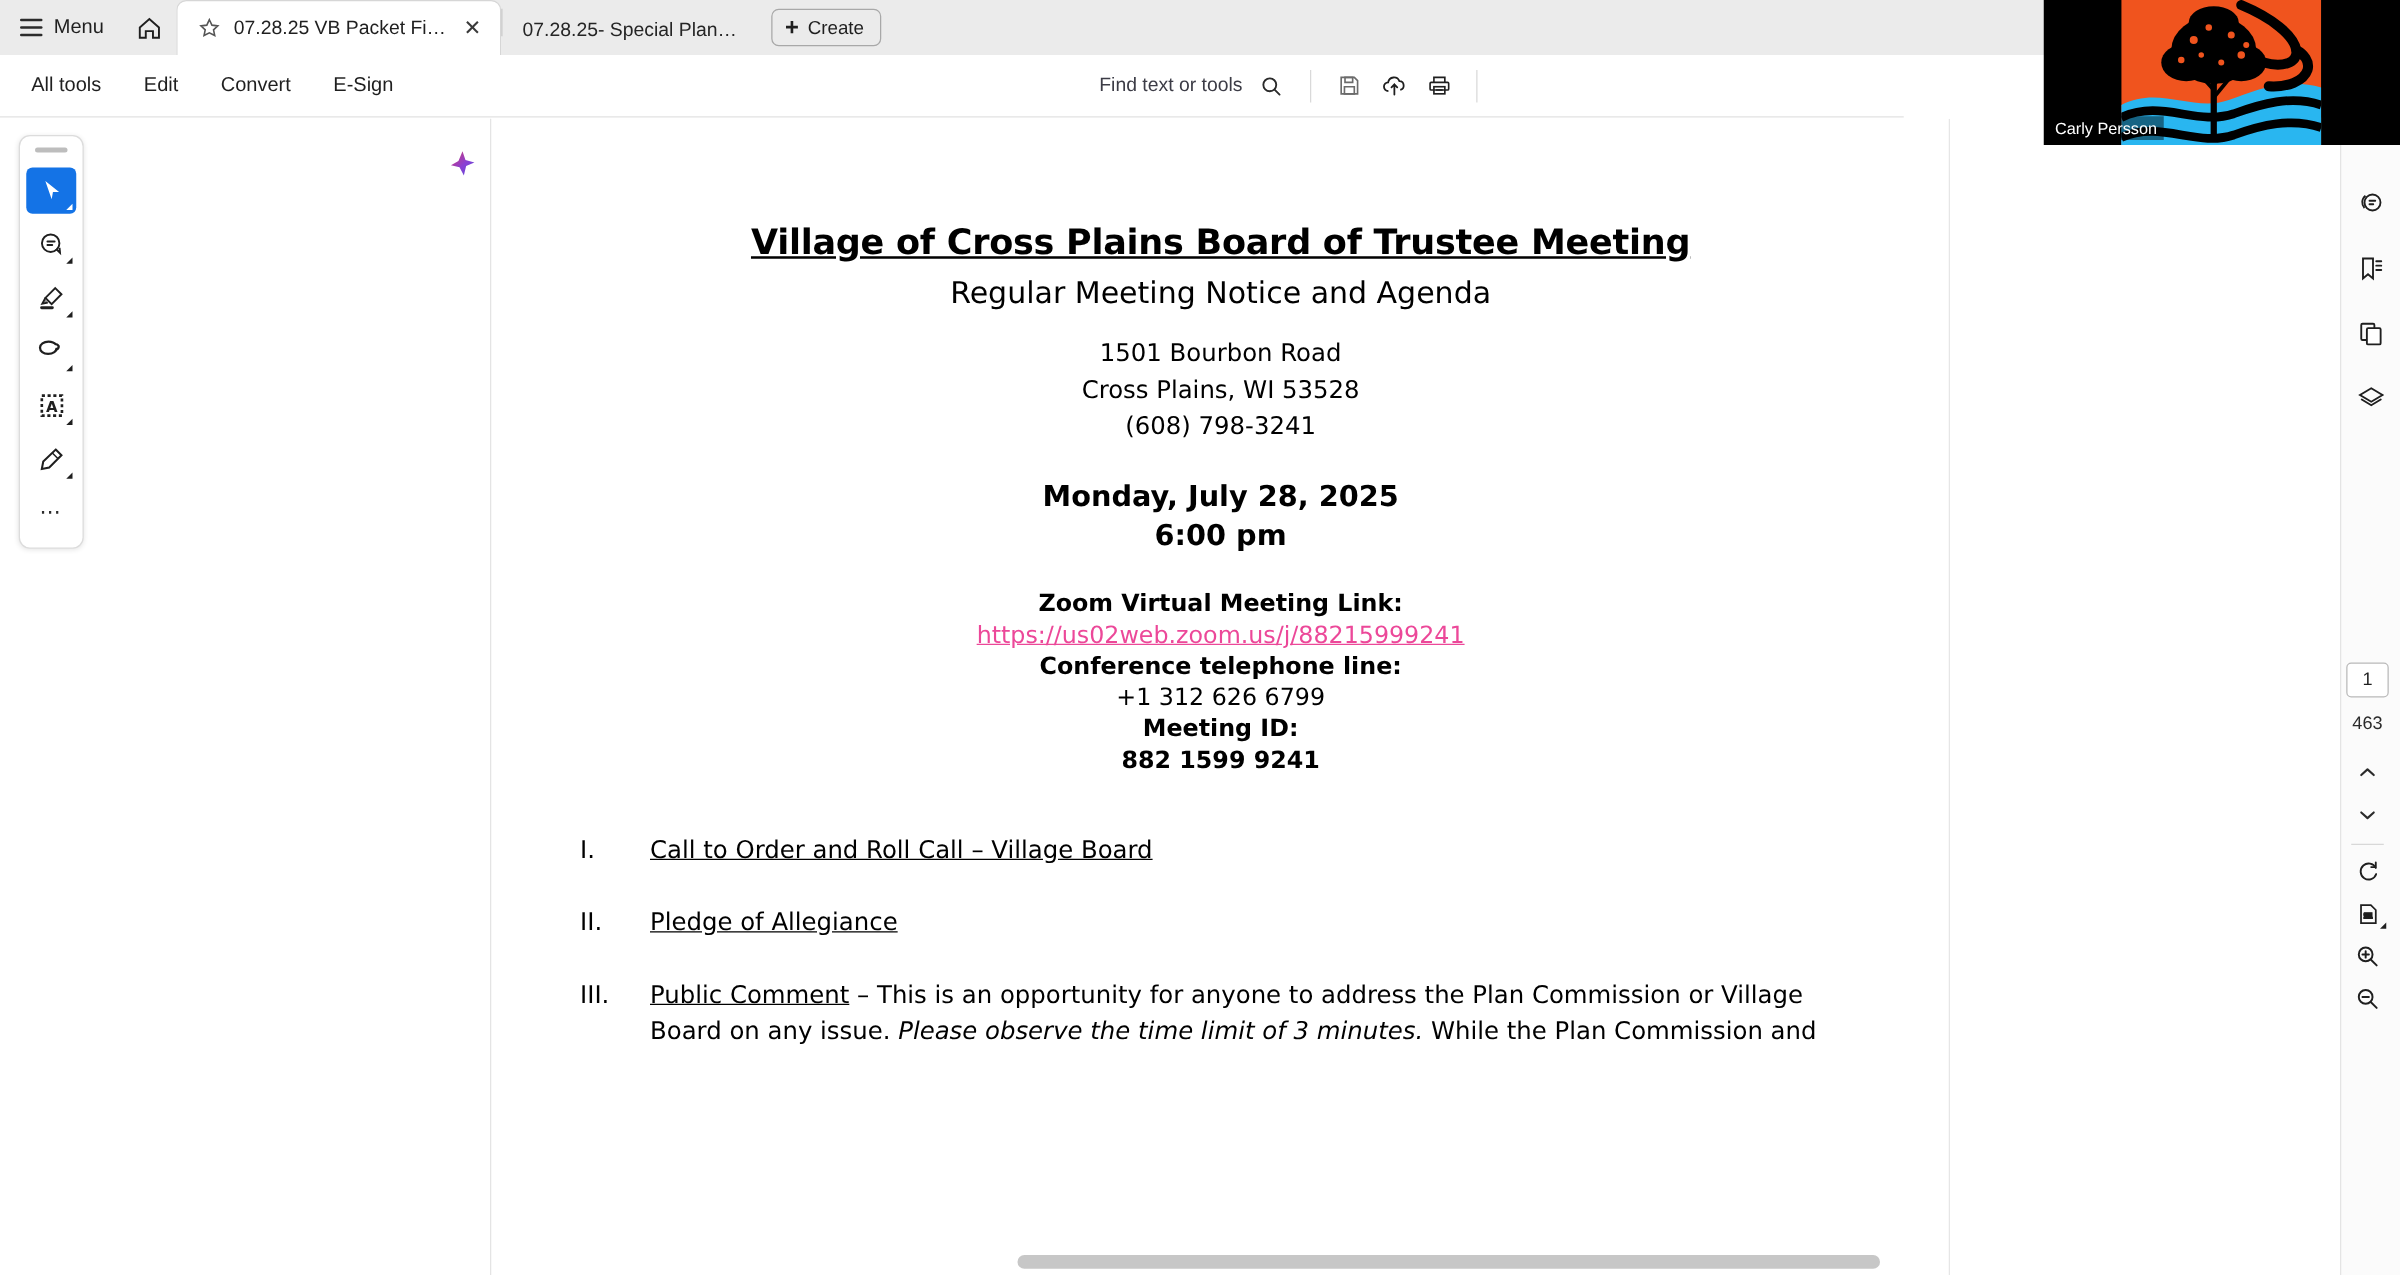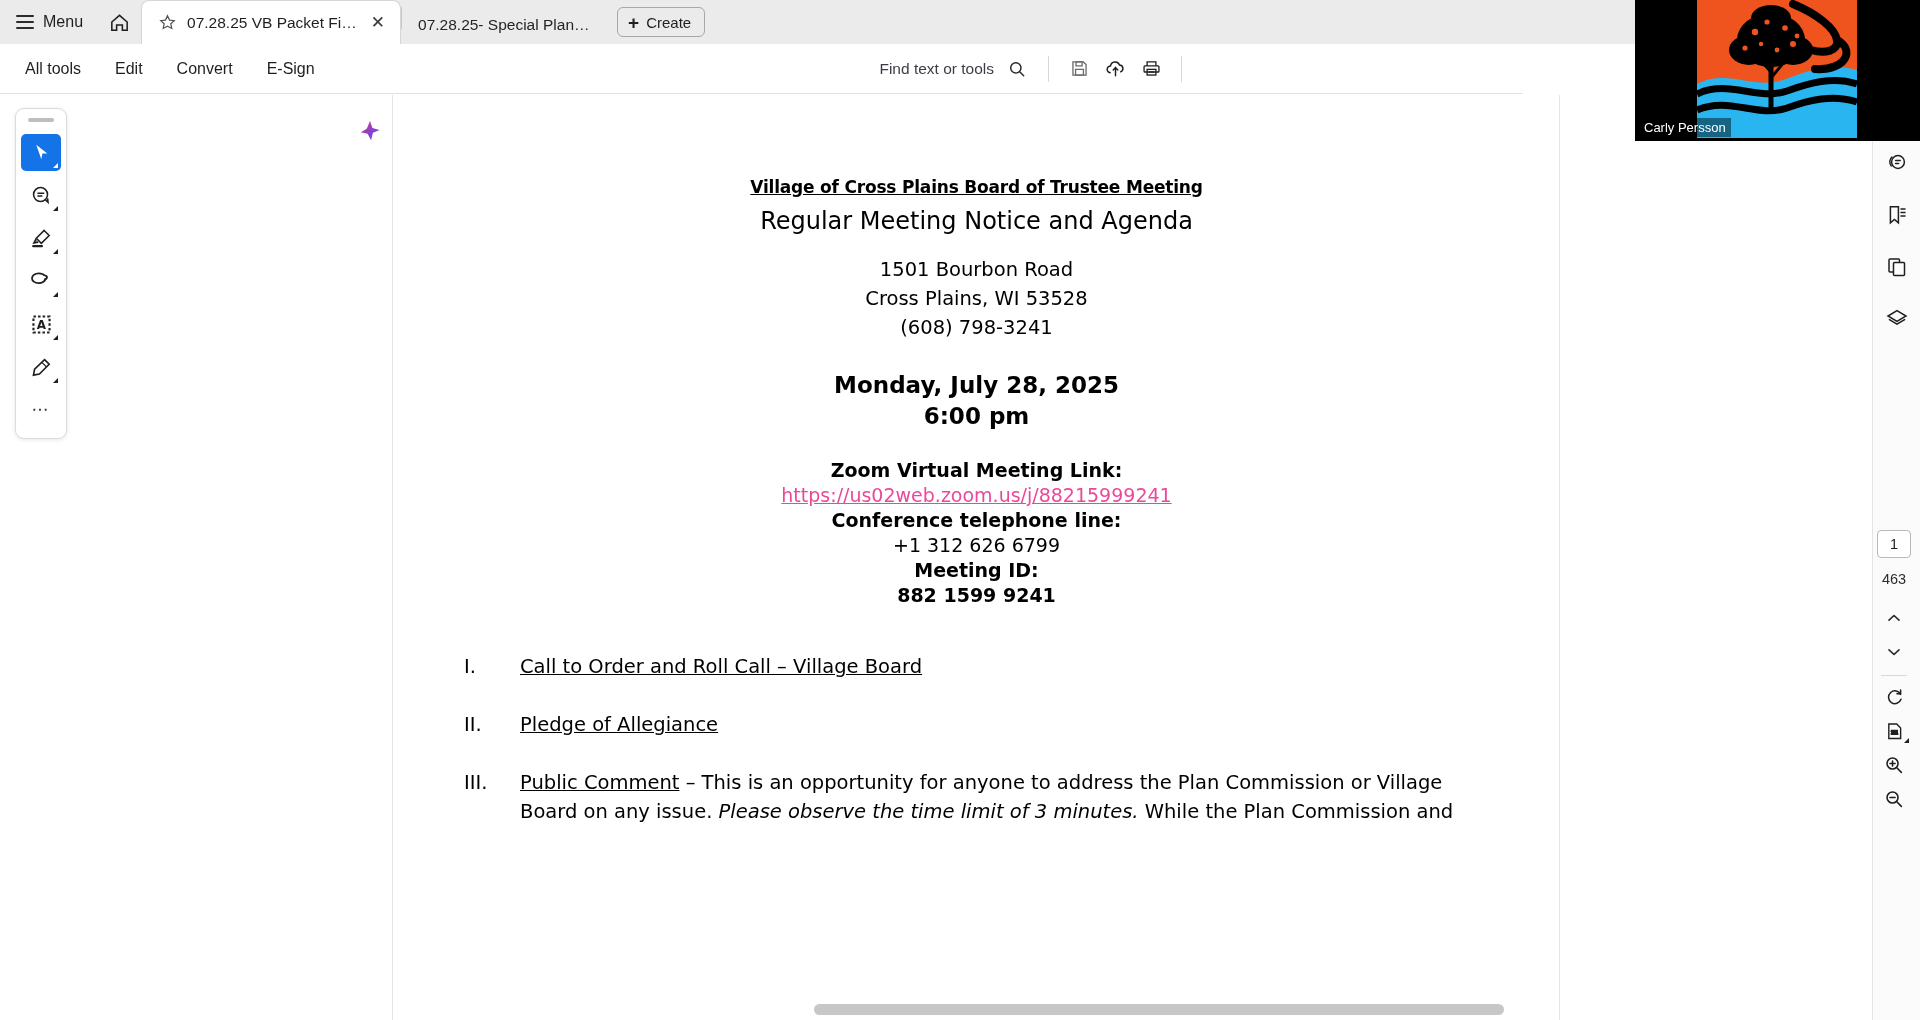--- a/index.html
+++ b/index.html
@@ -111,21 +111,21 @@
   }
   .page {
     position: absolute; left: 0; top: 0; width: 1166px; height: 1000px;
     background: #ffffff; border-right: 1px solid #e6e6e6;
   }
   .doc-body {
     font-family: "DejaVu Sans", sans-serif;
     color: #000000; padding: 0 48px;
   }
   .d-title {
-    text-align: center; font-weight: 700; font-size: 17px; text-decoration: underline;
+    text-align: center; font-weight: 700; font-size: 28px; text-decoration: underline;
     margin-top: 82px; letter-spacing: -.2px;
   }
   .d-sub { text-align: center; font-size: 24px; margin-top: 10px; }
   .d-center { text-align: center; font-size: 19.5px; line-height: 29px; }
   .d-gap-1 { height: 20px; }
   .d-center.addr { margin-top: 16px; }
   .d-datetime { text-align: center; font-weight: 700; font-size: 23px; line-height: 31px; margin-top: 28px; }
   .d-para {
     font-size: 19.5px; line-height: 29.5px; margin-top: 30px; text-align: left;
     padding: 0 22px 0 22px;
@@ -161,21 +161,21 @@
     width: 34px; height: 28px; border: 1px solid #b9b9b9; border-radius: 4px;
     display: flex; align-items: center; justify-content: center;
     font-size: 14.5px; color: #1f1f1f; background: #fff; cursor: text;
   }
   .page-total { font-size: 14.5px; color: #2b2b2b; margin-top: 13px; }
   .nav-arrow { width: 36px; height: 34px; display: flex; align-items: center; justify-content: center; cursor: pointer; }
   .rail-divider { width: 26px; height: 1px; background: #d8d8d8; margin: 6px 0 4px; }
 
   
   .video {
-    position: absolute; right: 0; top: 0; width: 285px; height: 141px;
+    position: absolute; right: 0; top: 0; width: 285px; height: 116px;
     background: #000000; overflow: hidden;
   }
   .video .vname {
     position: absolute; left: 4px; bottom: 4px; z-index: 3;
     color: #ffffff; font-size: 13px; padding: 2px 5px;
     background: rgba(0,0,0,.45); font-family: "Liberation Sans", sans-serif;
   }
   .logo-wrap { position: absolute; left: 62px; top: -8px; width: 160px; height: 146px; }
 </style>
 </head>

